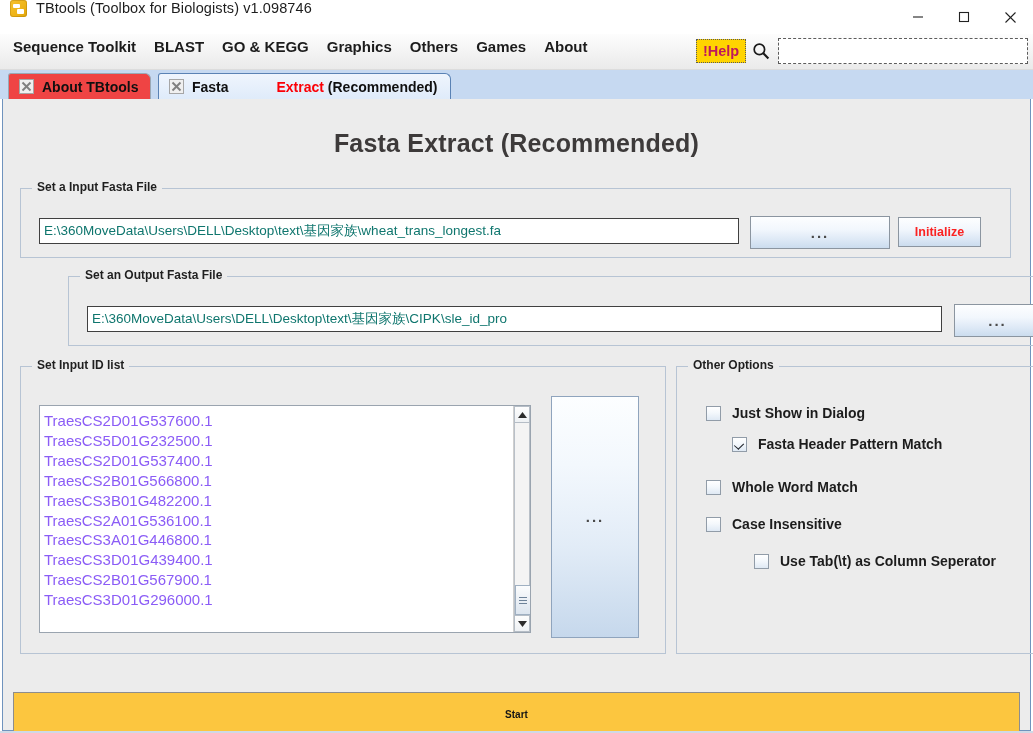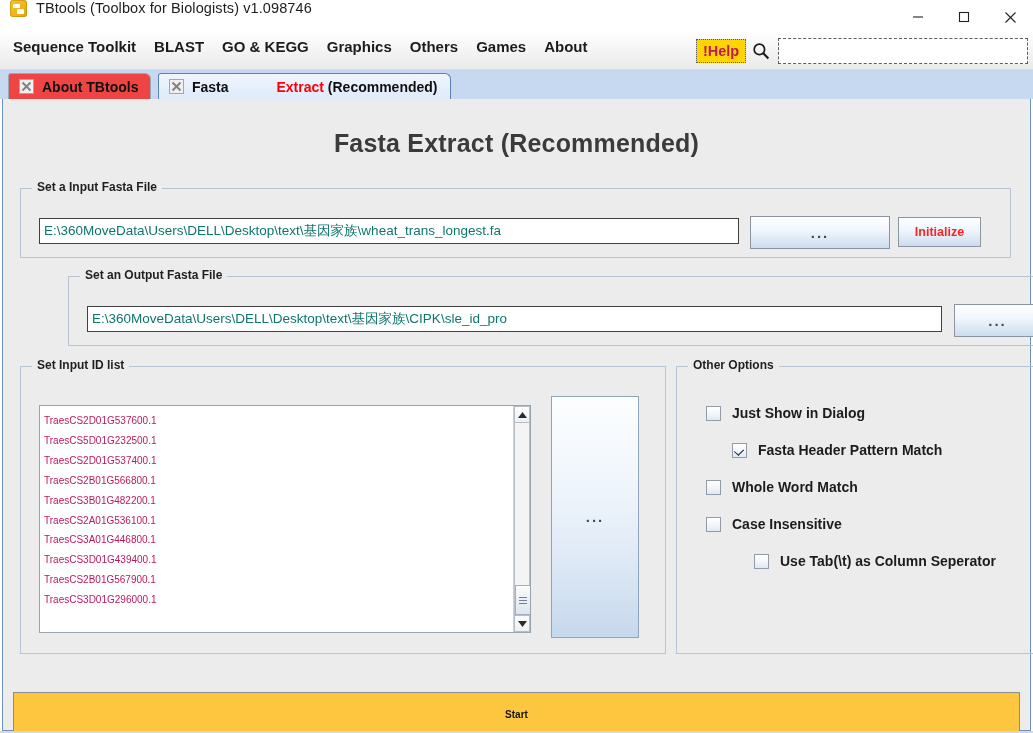--- a/index.html
+++ b/index.html
@@ -293,22 +293,22 @@
   }
   .list-items {
     position: absolute;
     left: 0; top: 0;
     width: 473px;
     padding: 5px 0 0 2px;
     box-sizing: border-box;
   }
   .list-item {
     font-family: "Liberation Sans", sans-serif;
-    font-size: 10px;
-    color: #be185d;
+    font-size: 15px;
+    color: #8b5cf6;
     line-height: 19.9px;
     white-space: nowrap;
     padding-left: 2px;
   }
   .vscroll {
     position: absolute;
     right: 0; top: 0;
     width: 17px; height: 226px;
     background: #f0f0f0;
     border-left: 1px solid #cfcfcf;
@@ -567,21 +567,21 @@
     <span class="dots">...</span>
   </div>
 
   <div class="group" id="grp-other">
     <div class="group-title">Other Options</div>
     <div id="options-host">
         <div class="opt-row" style="top: 38px;">
           <span class="cbox"></span>
           <span class="opt-label">Just Show in Dialog</span>
         </div>
-        <div class="opt-row" style="top: 75px; padding-left: 26px;">
+        <div class="opt-row" style="top: 69px; padding-left: 26px;">
           <span class="cbox checked"></span>
           <span class="opt-label">Fasta Header Pattern Match</span>
         </div>
         <div class="opt-row" style="top: 112px;">
           <span class="cbox"></span>
           <span class="opt-label">Whole Word Match</span>
         </div>
         <div class="opt-row" style="top: 149px;">
           <span class="cbox"></span>
           <span class="opt-label">Case Insensitive</span>

